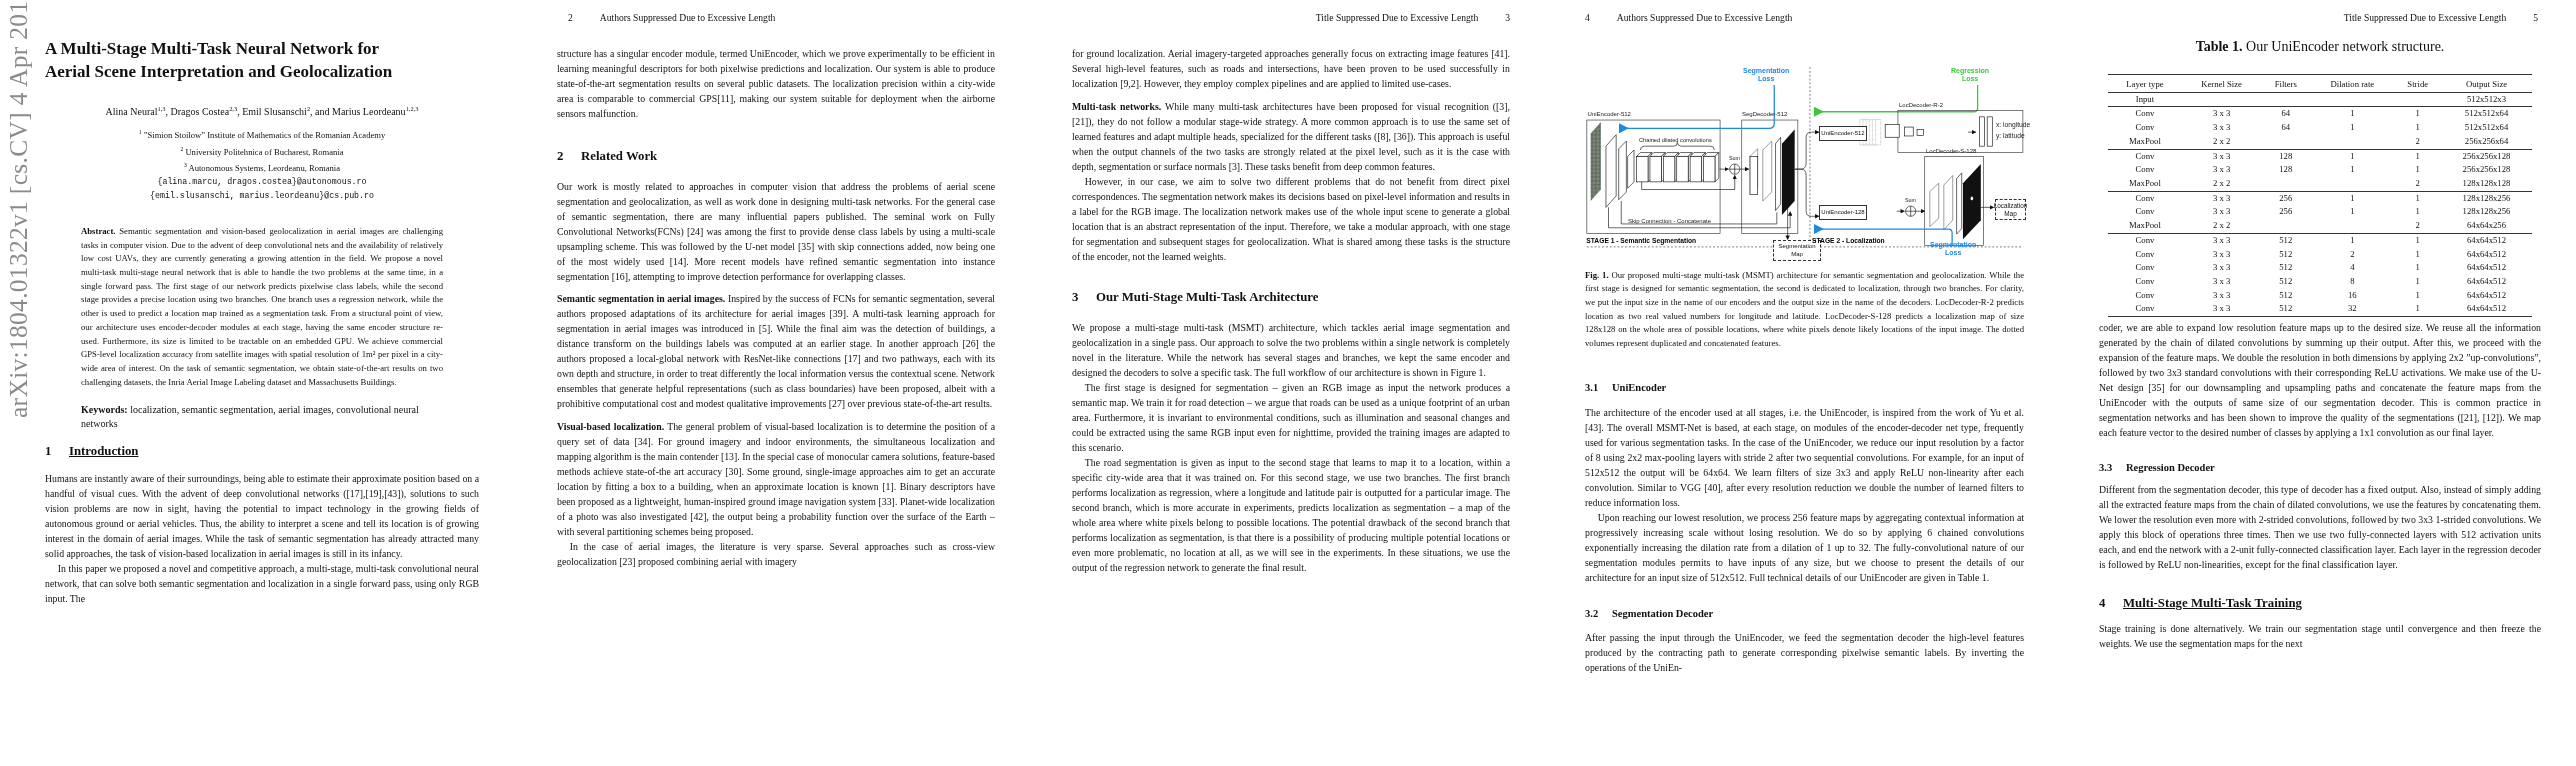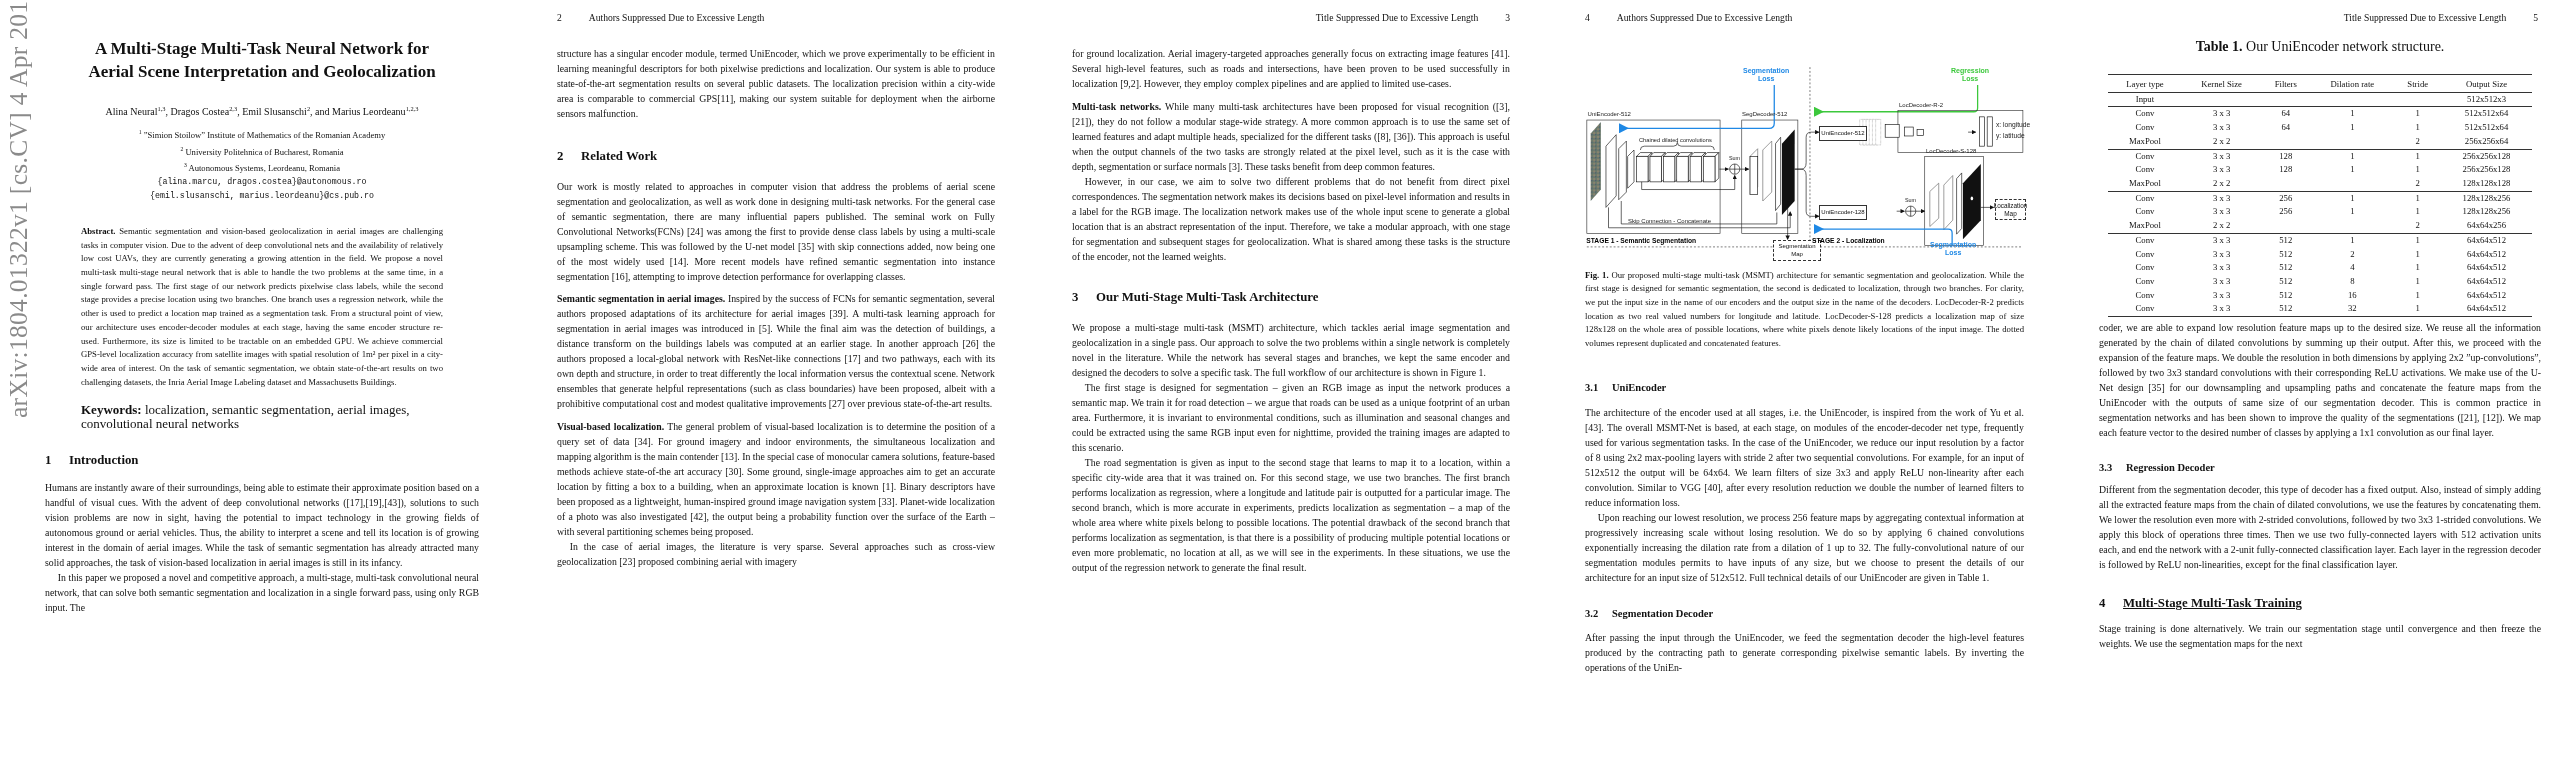--- a/index.html
+++ b/index.html
@@ -8,46 +8,46 @@
   .page { position:absolute; top:0; height:766px; background:#fff; }
   #p1 { left:0; width:516px; }
   #p2 { left:516px; width:516px; }
   #p3 { left:1032px; width:516px; }
   #p4 { left:1548px; width:516px; }
   #p5 { left:2063px; width:513px; }
   .col { position:absolute; left:41px; width:438px; }
   #p4 .col { left:37px; width:439px; }
   #p5 .col { left:36px; width:442px; }
   .runhead { position:absolute; top:12px; font-size:9.6px; }
-  .runhead.left { left:41px; }
+  .runhead.left { left:52px; }
   .runhead.left .pg { margin-right:27px; }
   .runhead.right { right:38px; }
   .runhead.right .pg { margin-left:27px; }
   p { margin:0; font-size:9.8px; line-height:15px; text-align:justify; }
   p.ind { text-indent:12.8px; }
   .runin { font-weight:bold; }
   h2 { font-size:12.8px; font-weight:bold; margin:0; line-height:16.6px; }
   h2 .num { display:inline-block; width:24px; }
   h3 { font-size:10.5px; font-weight:bold; margin:0; line-height:15.3px; }
   h3 .num { display:inline-block; width:27px; }
 
   
   .arxiv { position:absolute; left:3.8px; top:418px; transform-origin:0 0; transform:rotate(-90deg);
            font-size:25.5px; color:#8a8a8a; white-space:nowrap; font-family:"Liberation Serif",serif; letter-spacing:0.3px; }
 
-  .title { text-align:center; font-size:17px; font-weight:bold; line-height:23px; margin-top:37px; }
+  .title { text-align:left; font-size:17px; font-weight:bold; line-height:23px; margin-top:37px; }
   .authors { text-align:center; font-size:10px; margin-top:22px; }
   .authors sup { font-size:6.4px; }
   .affil { text-align:center; font-size:8.6px; line-height:13.4px; margin-top:9px; }
   .affil sup { font-size:5.7px; }
   .mono { font-family:"Liberation Mono","DejaVu Sans Mono",monospace; font-size:8.3px; }
   .abstract { margin:23px 36px 0 36px; }
   .abstract p { font-size:8.7px; line-height:13.7px; }
   .keywords { margin:14px 36px 0 36px; }
-  .keywords p { font-size:13px; line-height:13.7px; text-align:left; }
+  .keywords p { font-size:10px; line-height:13.7px; text-align:left; }
 
   
   .fig { position:relative; width:441px; height:204px; margin-top:32px; font-family:"Liberation Sans","DejaVu Sans",sans-serif; }
   .fig svg { position:absolute; left:0; top:0; }
   .flabel { position:absolute; font-size:6px; white-space:nowrap; color:#222; }
   .flabel.bold { font-weight:bold; font-size:6.7px; color:#000; }
   .flabel.blue { color:#1e88e5; font-weight:bold; font-size:7px; text-align:center; line-height:8.3px; }
   .flabel.green { color:#3cc83c; font-weight:bold; font-size:7px; text-align:center; line-height:8.3px; }
   .fbox { position:absolute; border:0.6px solid #333; background:#fff; font-size:6px; display:flex; align-items:center; justify-content:center; white-space:nowrap; }
   .fbox.dashed { border:0.6px dashed #333; text-align:center; line-height:7.7px; flex-direction:column; }
@@ -83,21 +83,21 @@
       <div><sup>3</sup> <span>Autonomous Systems, Leordeanu, Romania</span></div>
       <div class="mono">{alina.marcu, dragos.costea}@autonomous.ro</div>
       <div class="mono">{emil.slusanschi, marius.leordeanu}@cs.pub.ro</div>
     </div>
     <div class="abstract">
       <p><span class="runin">Abstract.</span> <span>Semantic segmentation and vision-based geolocalization in aerial images are challenging tasks in computer vision. Due to the advent of deep convolutional nets and the availability of relatively low cost UAVs, they are currently generating a growing attention in the field. We propose a novel multi-task multi-stage neural network that is able to handle the two problems at the same time, in a single forward pass. The first stage of our network predicts pixelwise class labels, while the second stage provides a precise location using two branches. One branch uses a regression network, while the other is used to predict a location map trained as a segmentation task. From a structural point of view, our architecture uses encoder-decoder modules at each stage, having the same encoder structure re-used. Furthermore, its size is limited to be tractable on an embedded GPU. We achieve commercial GPS-level localization accuracy from satellite images with spatial resolution of 1m² per pixel in a city-wide area of interest. On the task of semantic segmentation, we obtain state-of-the-art results on two challenging datasets, the Inria Aerial Image Labeling dataset and Massachusetts Buildings.</span></p>
     </div>
     <div class="keywords">
       <p><span class="runin">Keywords:</span> <span>localization, semantic segmentation, aerial images, convolutional neural networks</span></p>
     </div>
-    <h2 style="margin-top:21px;"><span class="num">1</span><span>Introduction</span></h2>
+    <h2 style="margin-top:12px;text-decoration:underline;"><span class="num">1</span><span>Introduction</span></h2>
     <p style="margin-top:11.5px;">Humans are instantly aware of their surroundings, being able to estimate their approximate position based on a handful of visual cues. With the advent of deep convolutional networks ([17],[19],[43]), solutions to such vision problems are now in sight, having the potential to impact technology in the growing fields of autonomous ground or aerial vehicles. Thus, the ability to interpret a scene and tell its location is of growing interest in the domain of aerial images. While the task of semantic segmentation has already attracted many solid approaches, the task of vision-based localization in aerial images is still in its infancy.</p>
     <p class="ind">In this paper we proposed a novel and competitive approach, a multi-stage, multi-task convolutional neural network, that can solve both semantic segmentation and localization in a single forward pass, using only RGB input. The</p>
   </div>
 </div>
 
 <div class="page" id="p2">
   <div class="runhead left"><span class="pg">2</span><span>Authors Suppressed Due to Excessive Length</span></div>
   <div class="col" style="top:46px;">
     <p>structure has a singular encoder module, termed UniEncoder, which we prove experimentally to be efficient in learning meaningful descriptors for both pixelwise predictions and localization. Our system is able to produce state-of-the-art segmentation results on several public datasets. The localization precision within a city-wide area is comparable to commercial GPS[11], making our system suitable for deployment when the airborne sensors malfunction.</p>
     <h2 style="margin-top:27px;"><span class="num">2</span><span>Related Work</span></h2>

